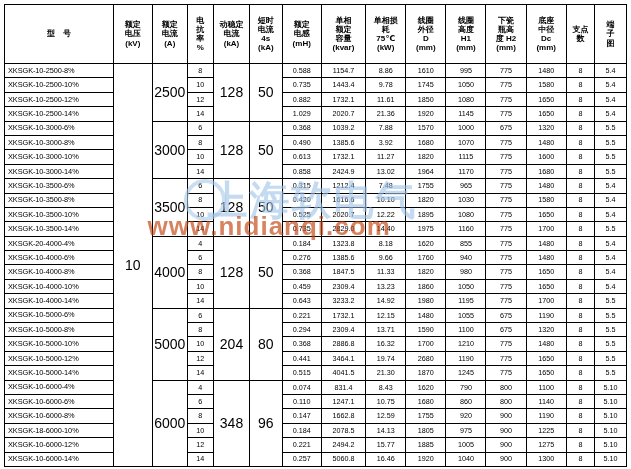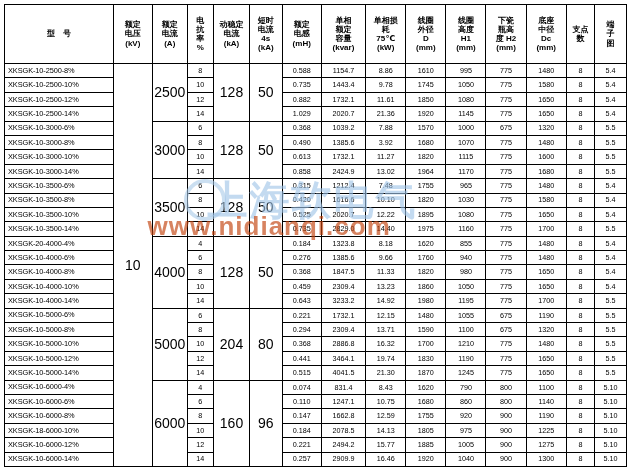--- a/index.html
+++ b/index.html
@@ -470,21 +470,21 @@
           <td>1480</td>
           <td>8</td>
           <td>5.5</td>
         </tr>
         <tr>
           <td class="model">XKSGK-10-5000-12%</td>
           <td>12</td>
           <td>0.441</td>
           <td>3464.1</td>
           <td>19.74</td>
-          <td>1830</td>
+          <td>2680</td>
           <td>1190</td>
           <td>775</td>
           <td>1650</td>
           <td>8</td>
           <td>5.5</td>
         </tr>
         <tr>
           <td class="model">XKSGK-10-5000-14%</td>
           <td>14</td>
           <td>0.515</td>
@@ -494,21 +494,21 @@
           <td>1245</td>
           <td>775</td>
           <td>1650</td>
           <td>8</td>
           <td>5.5</td>
         </tr>
         <tr>
           <td class="model">XKSGK-10-6000-4%</td>
           <td class="span" rowspan="6">6000</td>
           <td>4</td>
-          <td class="span" rowspan="6">160</td>
+          <td class="span" rowspan="6">348</td>
           <td class="span" rowspan="6">96</td>
           <td>0.074</td>
           <td>831.4</td>
           <td>8.43</td>
           <td>1620</td>
           <td>790</td>
           <td>800</td>
           <td>1100</td>
           <td>8</td>
           <td>5.10</td>
@@ -562,21 +562,21 @@
           <td>1005</td>
           <td>900</td>
           <td>1275</td>
           <td>8</td>
           <td>5.10</td>
         </tr>
         <tr>
           <td class="model">XKSGK-10-6000-14%</td>
           <td>14</td>
           <td>0.257</td>
-          <td>2909.9</td>
+          <td>5060.8</td>
           <td>16.46</td>
           <td>1920</td>
           <td>1040</td>
           <td>900</td>
           <td>1300</td>
           <td>8</td>
           <td>5.10</td>
         </tr>
       </tbody>
   </table>

